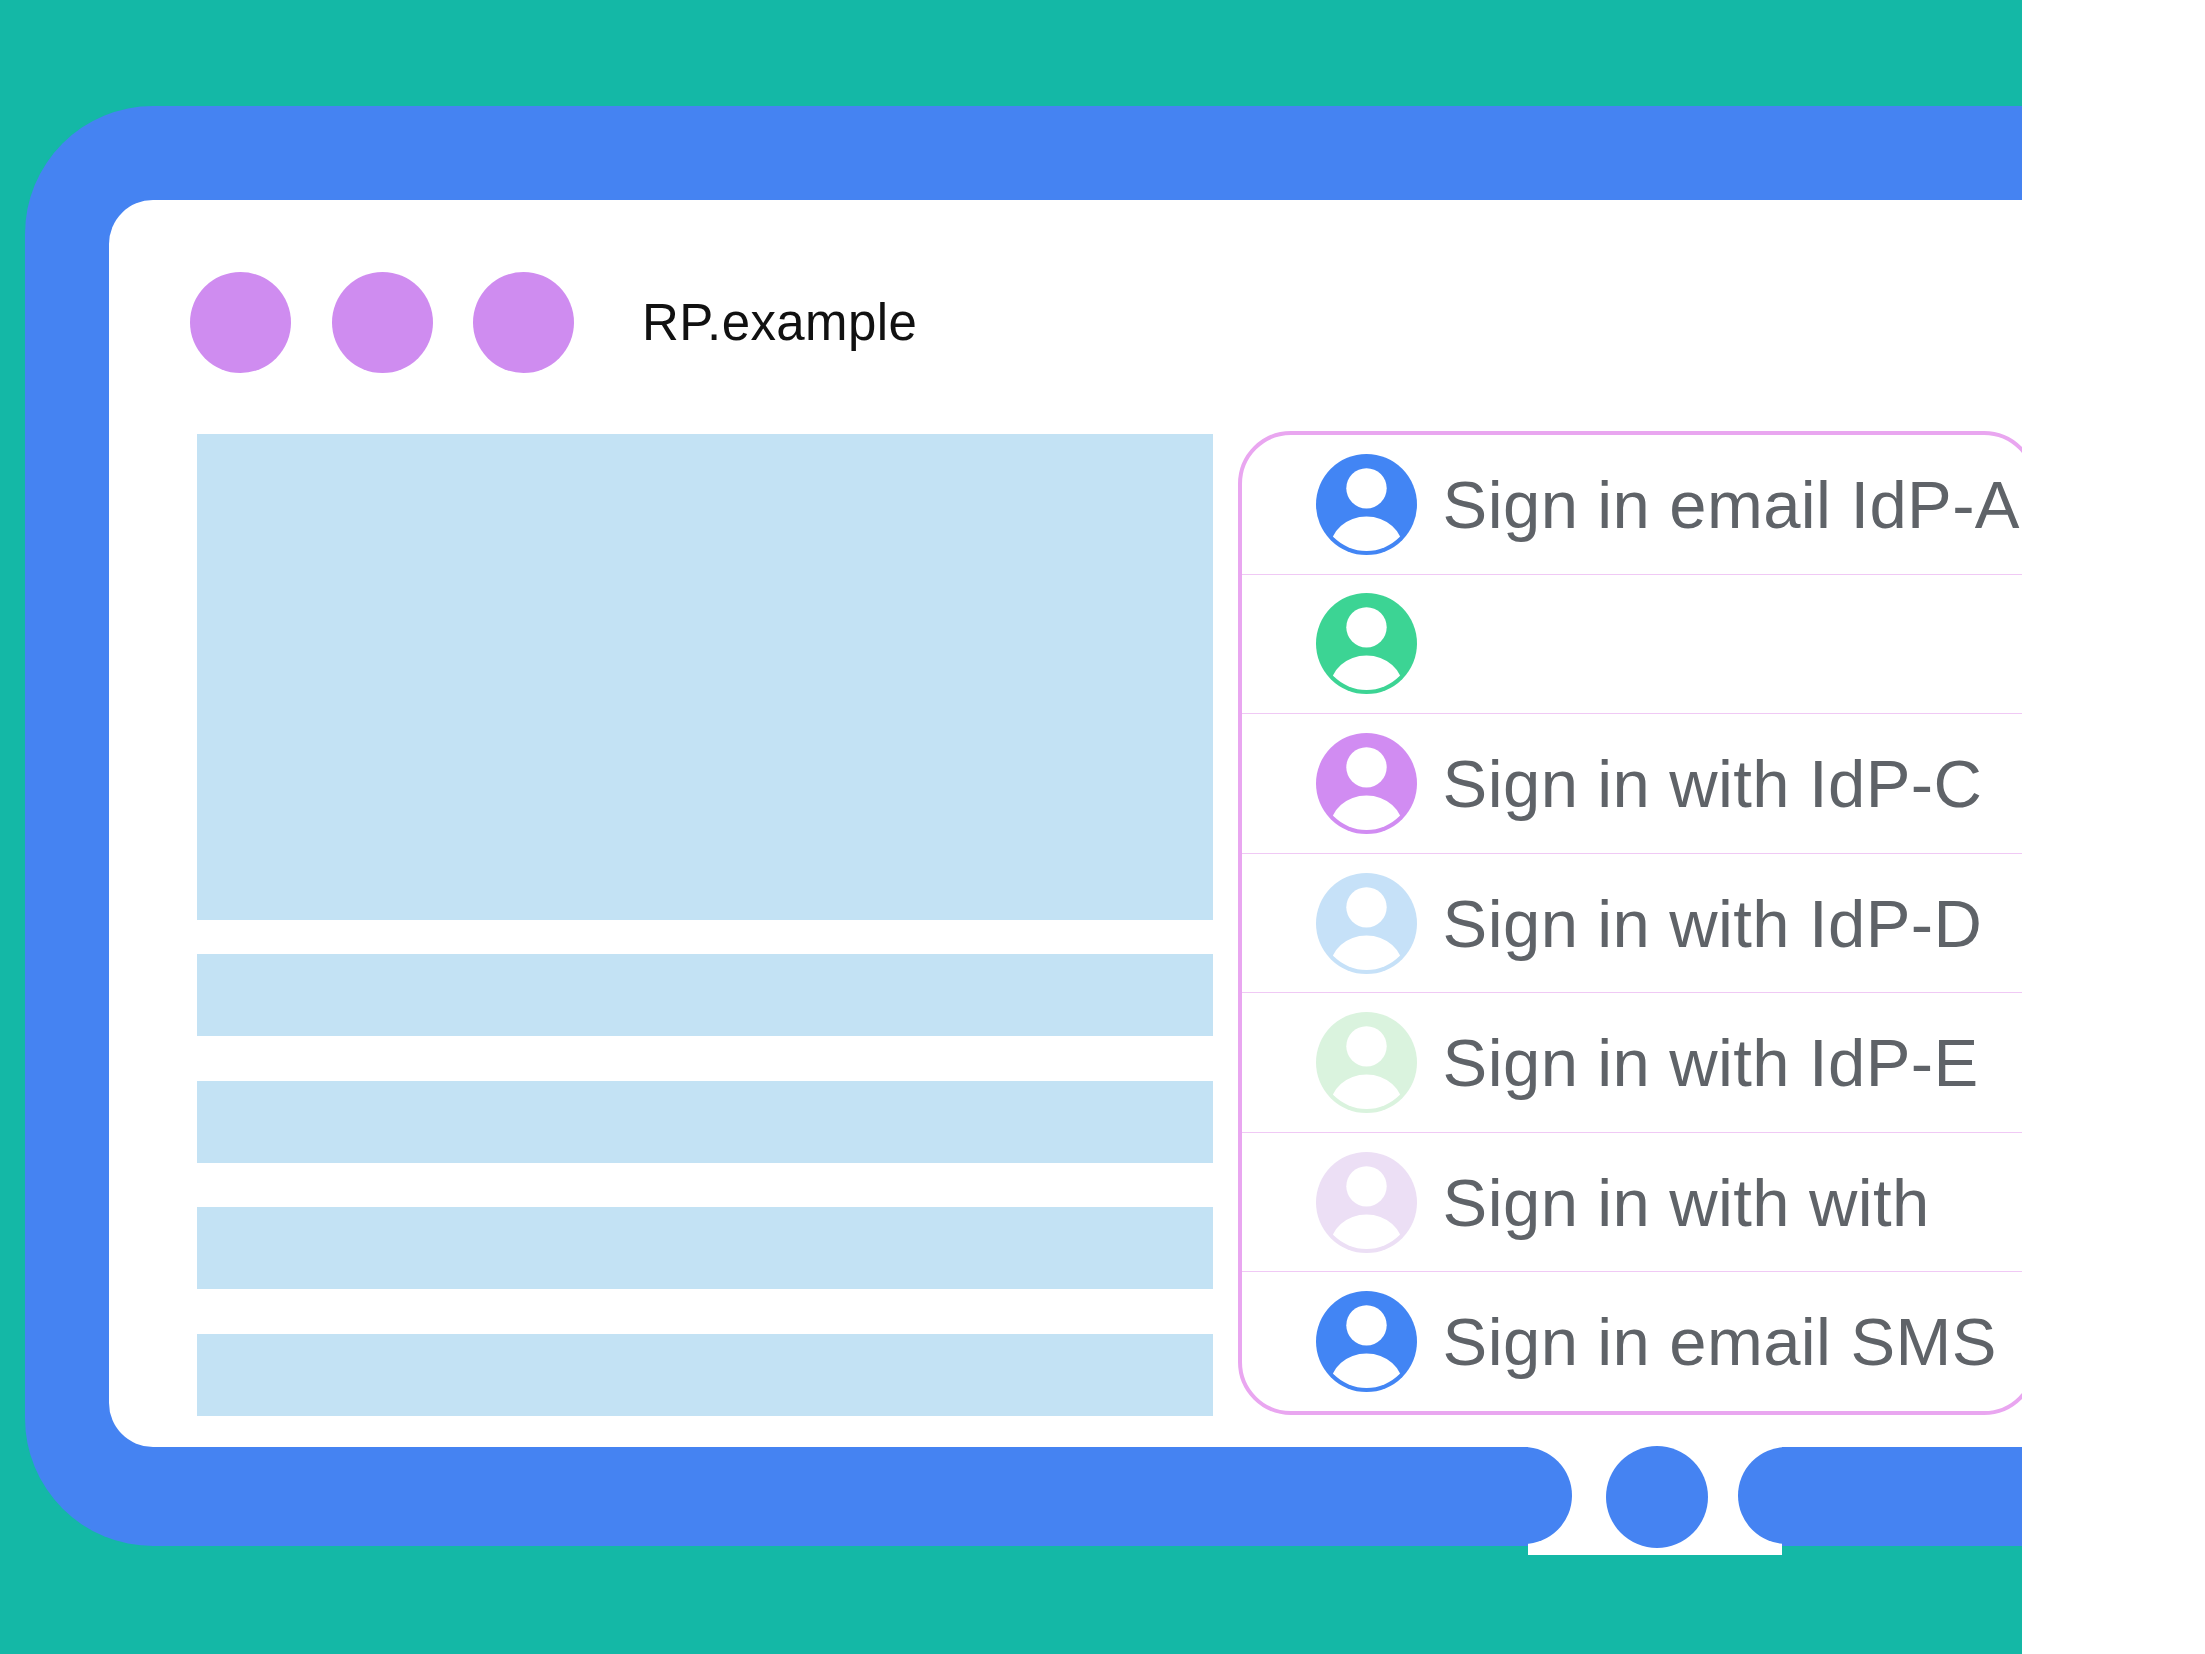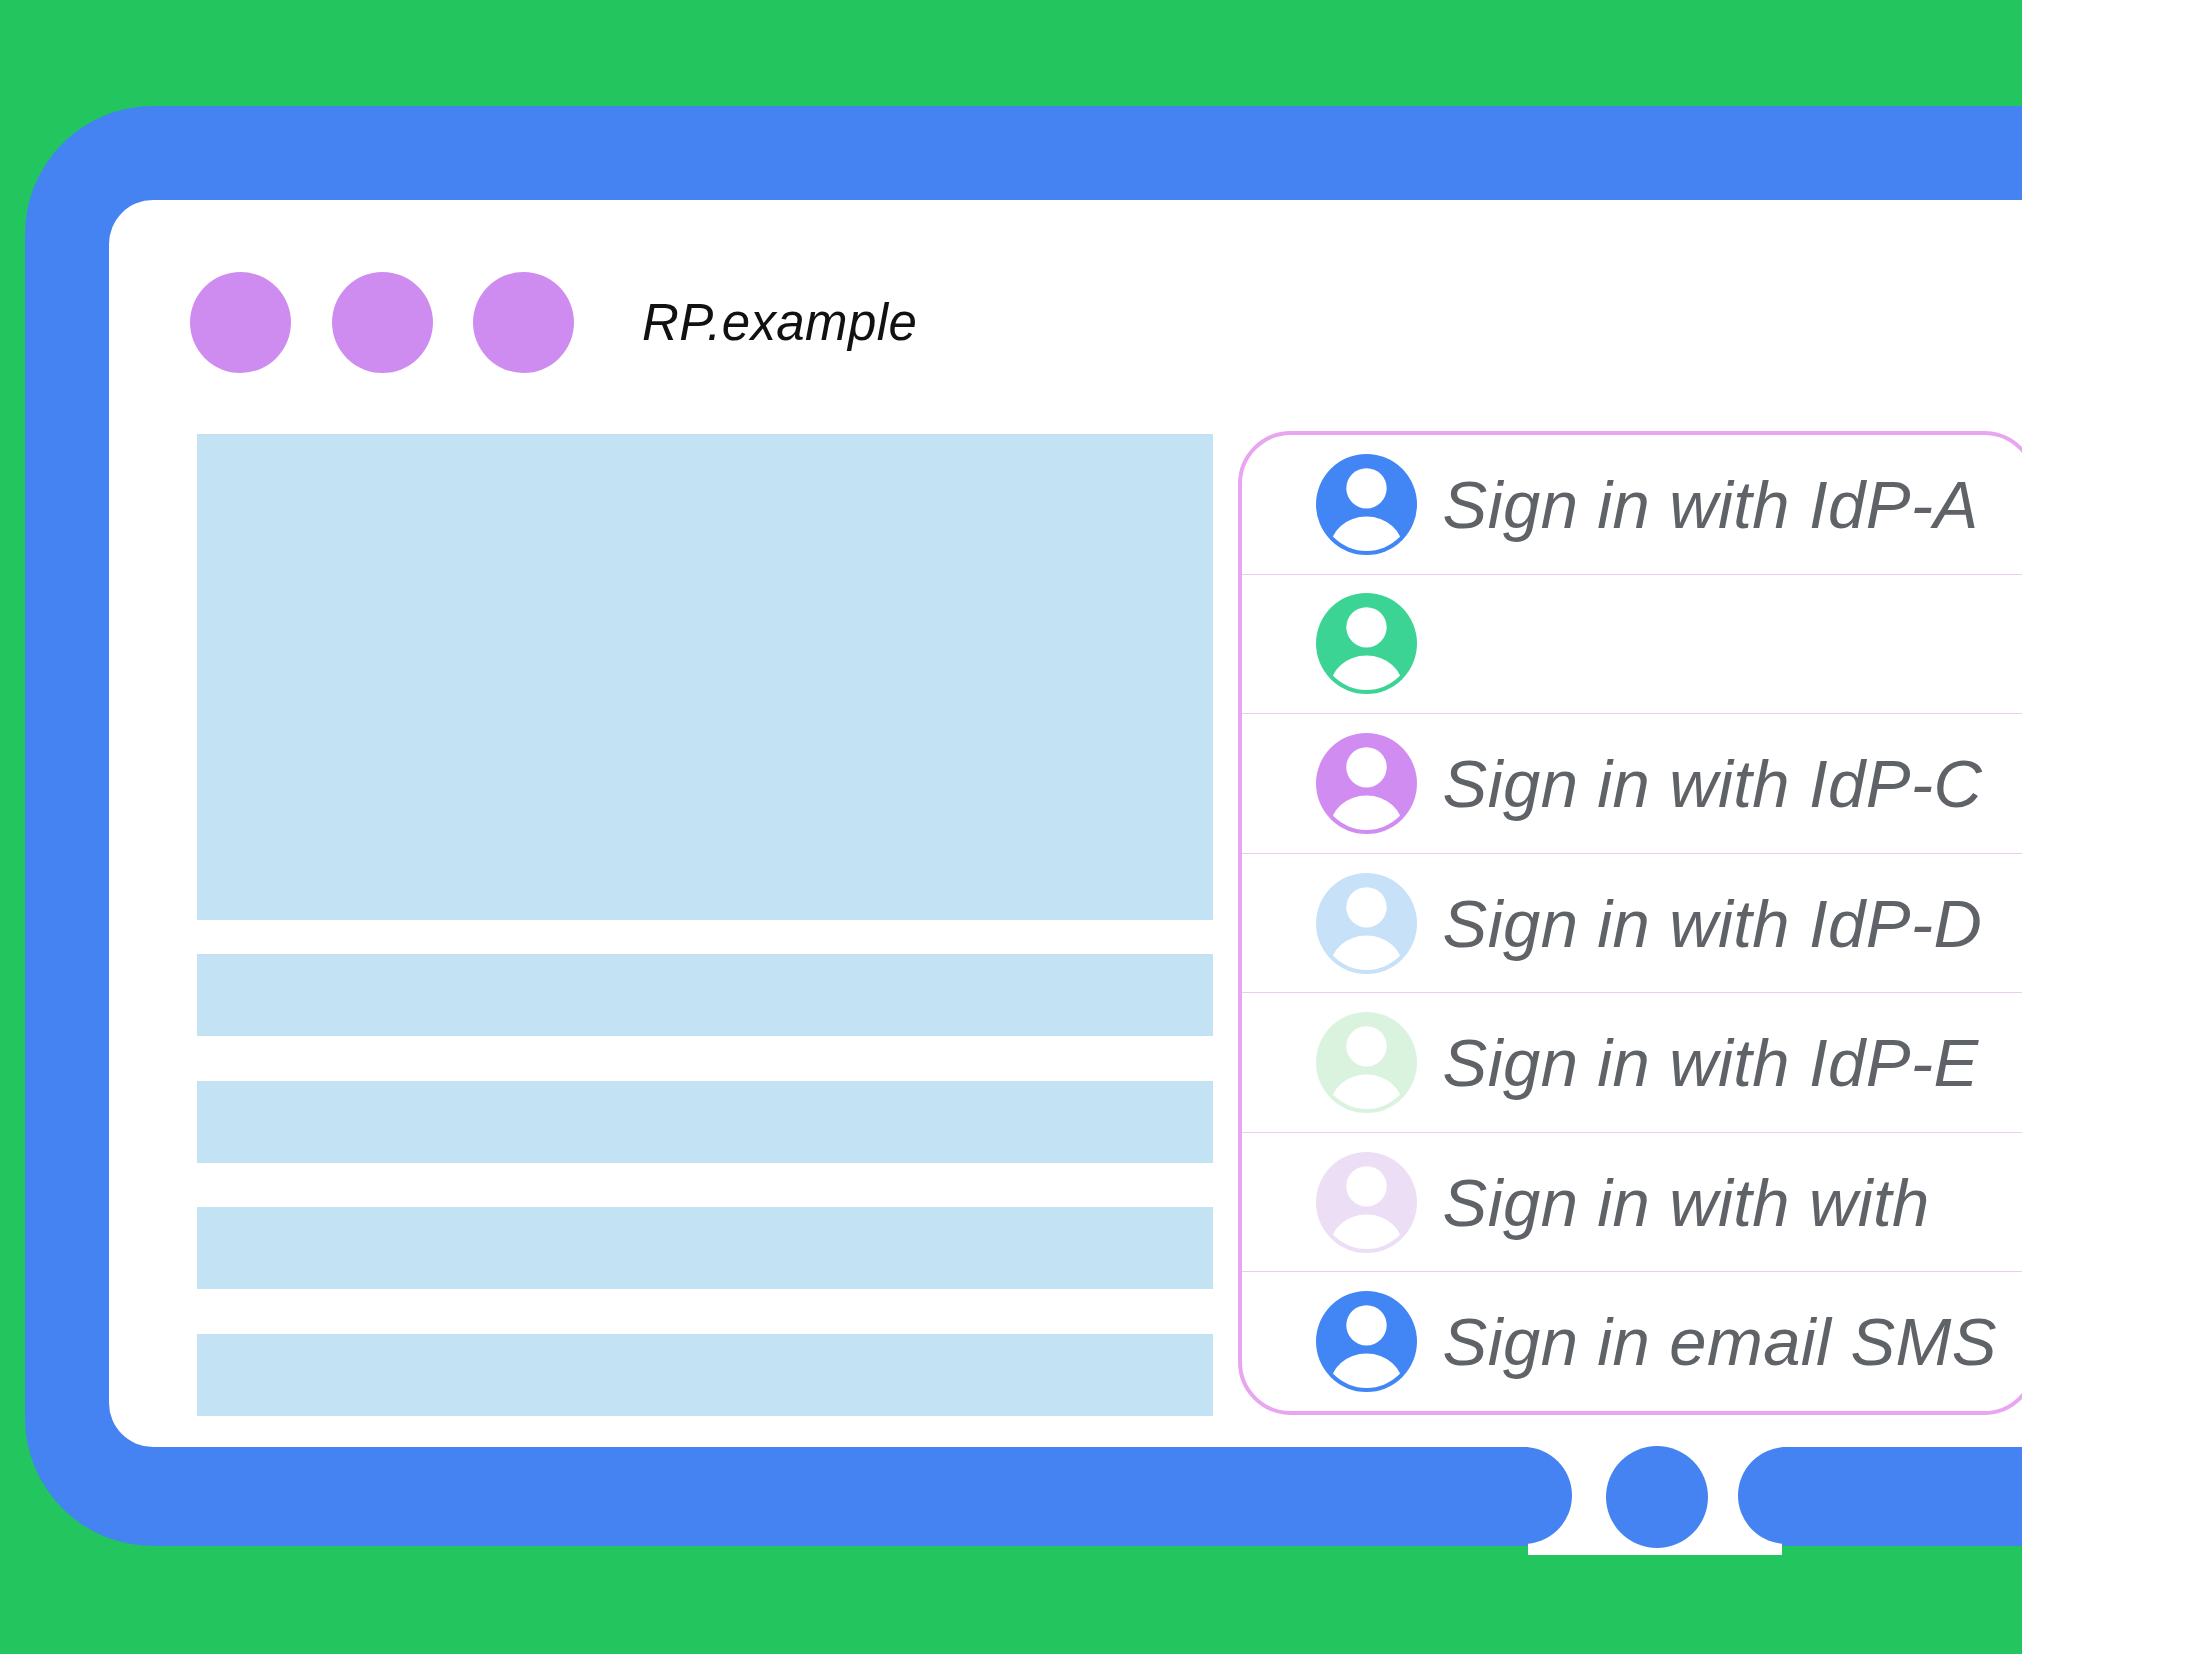--- a/index.html
+++ b/index.html
@@ -5,23 +5,22 @@
   html, body {
     margin: 0;
     padding: 0;
     background: #ffffff;
     font-family: "Liberation Sans", "DejaVu Sans", sans-serif;
   }
   #canvas {
     position: relative;
     width: 2022px;
     height: 1654px;
-    background: #22c55e;
+    background: #14b8a6;
     overflow: hidden;
-    font-style: italic;
   }
 
   
   .frame {
     position: absolute;
     left: 25px; top: 106px;
     width: 2153px; height: 1440px;
     border-radius: 128px;
   }
   .screen {
@@ -160,21 +159,21 @@
   <div class="signin-panel">
 
     <div class="signin-row">
       <span class="avatar">
         <svg viewBox="0 0 100 100">
           <circle cx="50" cy="50" r="50" fill="#4285f4"></circle>
           <circle cx="50" cy="34" r="20" fill="#ffffff"></circle>
           <ellipse cx="50" cy="94" rx="36" ry="32" fill="#ffffff" clip-path="url(#avclip)"></ellipse>
         </svg>
       </span>
-      <span class="signin-label">Sign in with IdP-A</span>
+      <span class="signin-label">Sign in email IdP-A</span>
     </div>
 
     <div class="signin-row">
       <span class="avatar">
         <svg viewBox="0 0 100 100">
           <circle cx="50" cy="50" r="50" fill="#3cd494"></circle>
           <circle cx="50" cy="34" r="20" fill="#ffffff"></circle>
           <ellipse cx="50" cy="94" rx="36" ry="32" fill="#ffffff" clip-path="url(#avclip)"></ellipse>
         </svg>
       </span>

